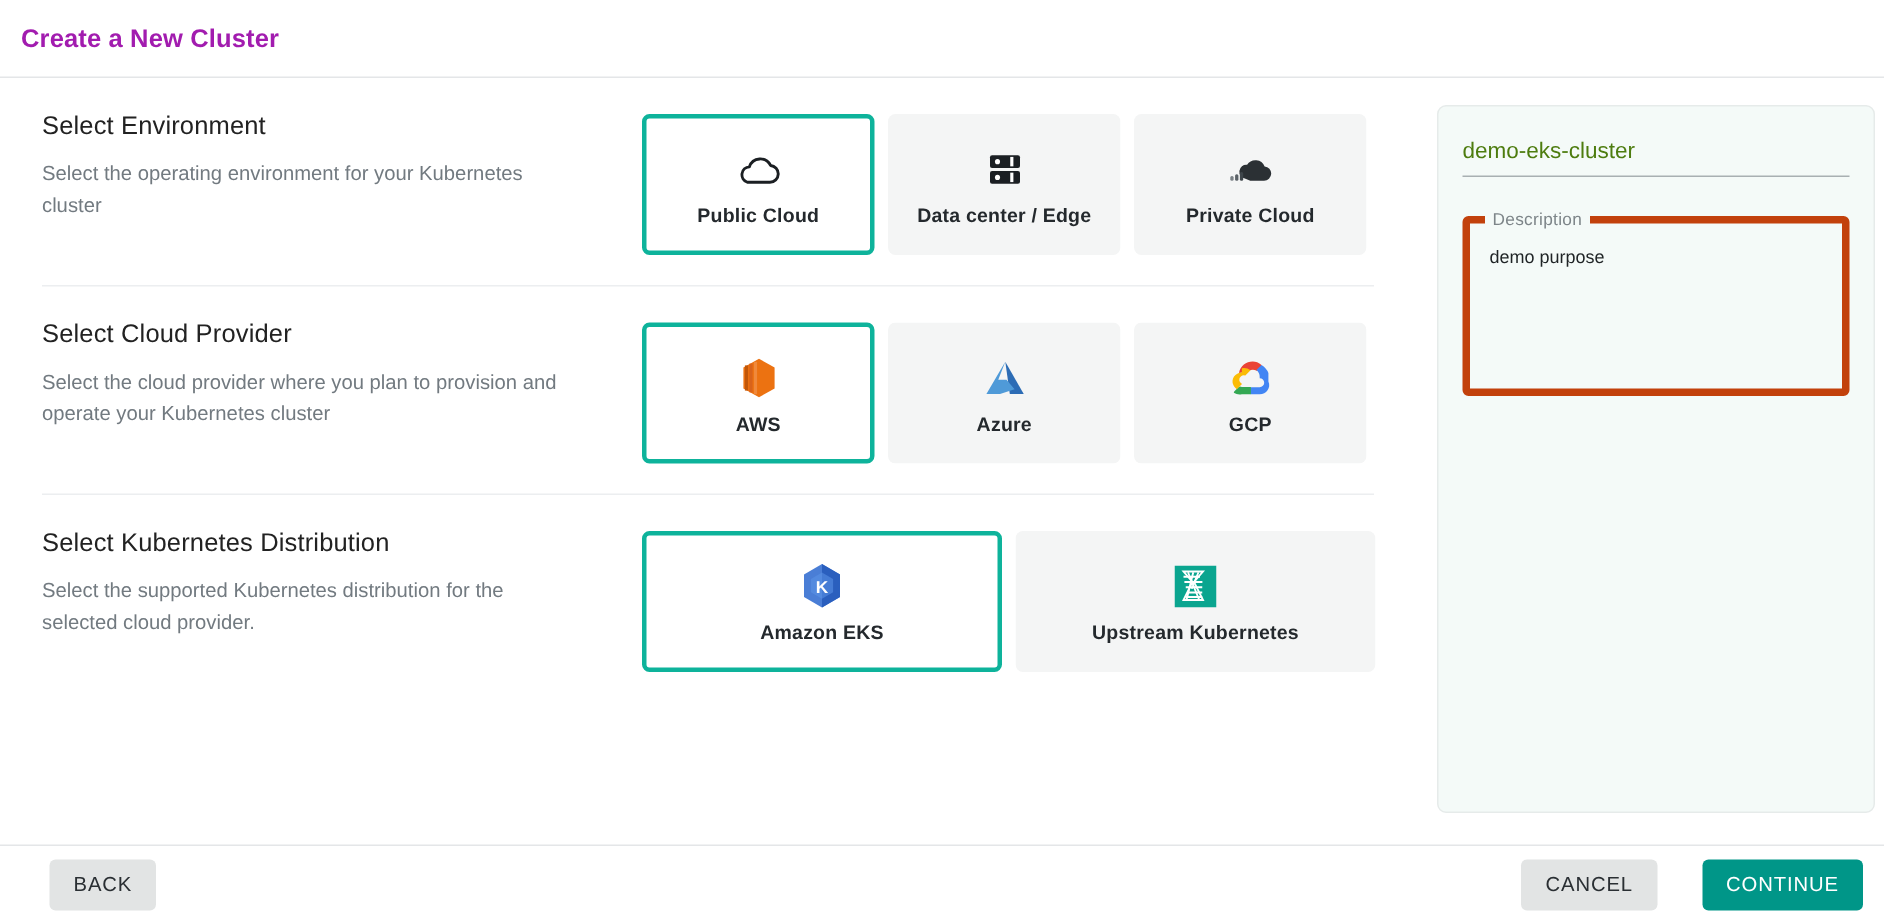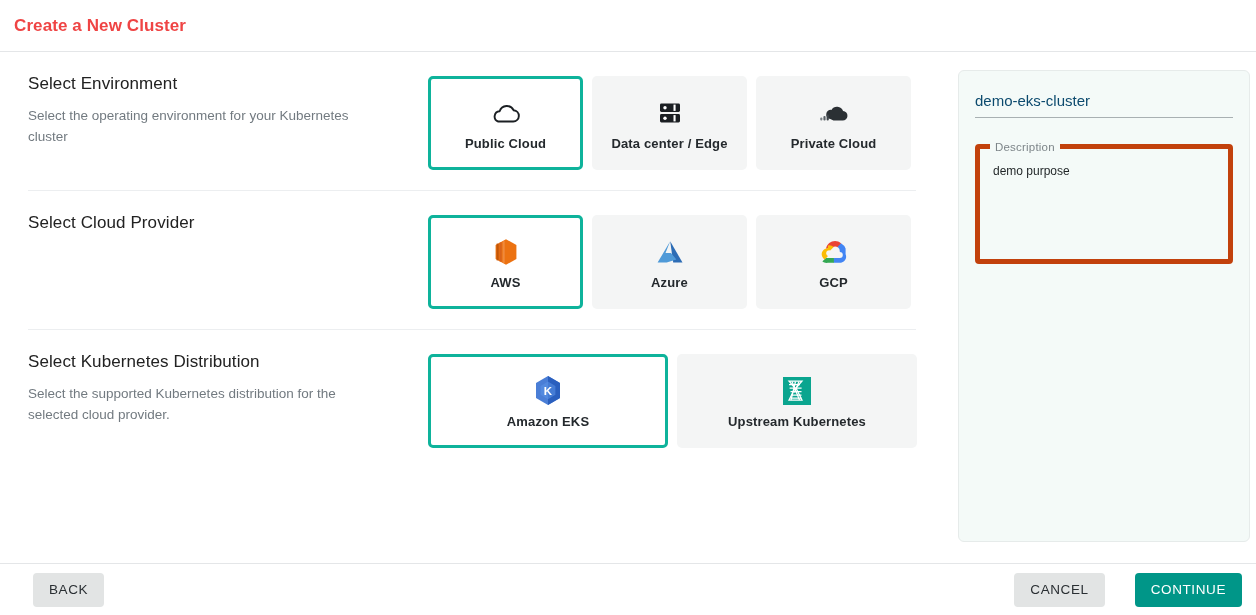--- a/index.html
+++ b/index.html
@@ -22,21 +22,21 @@
     height: 52px;
     display: flex;
     align-items: center;
     padding: 0 14px;
     border-bottom: 1px solid #e4e6e8;
     background: #fff;
   }
   .header-title {
     font-size: 17px;
     font-weight: bold;
-    color: #ef4444;
+    color: #a21caf;
     letter-spacing: 0.1px;
   }
 
   
   .body-area {
     position: relative;
     height: 511px;
     padding: 0;
   }
   .content-left {
@@ -121,21 +121,21 @@
     margin-bottom: 26px;
   }
   .field-label {
     font-size: 11.5px;
     color: #7d8589;
     margin-bottom: 4px;
     letter-spacing: .2px;
   }
   .field-value {
     font-size: 15px;
-    color: #0c4a6e;
+    color: #4d7c0f;
     line-height: 20px;
     outline: none;
   }
   .field-outlined {
     position: relative;
     border: 5px solid #c2410c;
     border-radius: 4px;
     height: 120px;
     padding: 12px 13px;
   }
@@ -241,20 +241,21 @@
             </div>
             <div class="card-label">Private Cloud</div>
           </div>
 
         </div>
       </div>
 
       <div class="section">
         <div class="section-info">
           <div class="section-title">Select Cloud Provider</div>
+          <div class="section-desc">Select the cloud provider where you plan to provision and operate your Kubernetes cluster</div>
         </div>
         <div class="cards">
 
           <div class="card selected">
             <div class="card-icon">
               <svg width="24" height="28" viewBox="0 0 24 28">
                 <path d="M12 1.2 22.4 7v14L12 26.8 1.6 21V7z" fill="#ec7211"></path>
                 <rect x="2.6" y="5.6" width="2.1" height="16.8" fill="#c25608"></rect>
                 <rect x="5.6" y="4.4" width="2.1" height="19.2" fill="#d9631a"></rect>
                 <rect x="8.6" y="3.2" width="2.1" height="21.6" fill="#f0893b"></rect>

